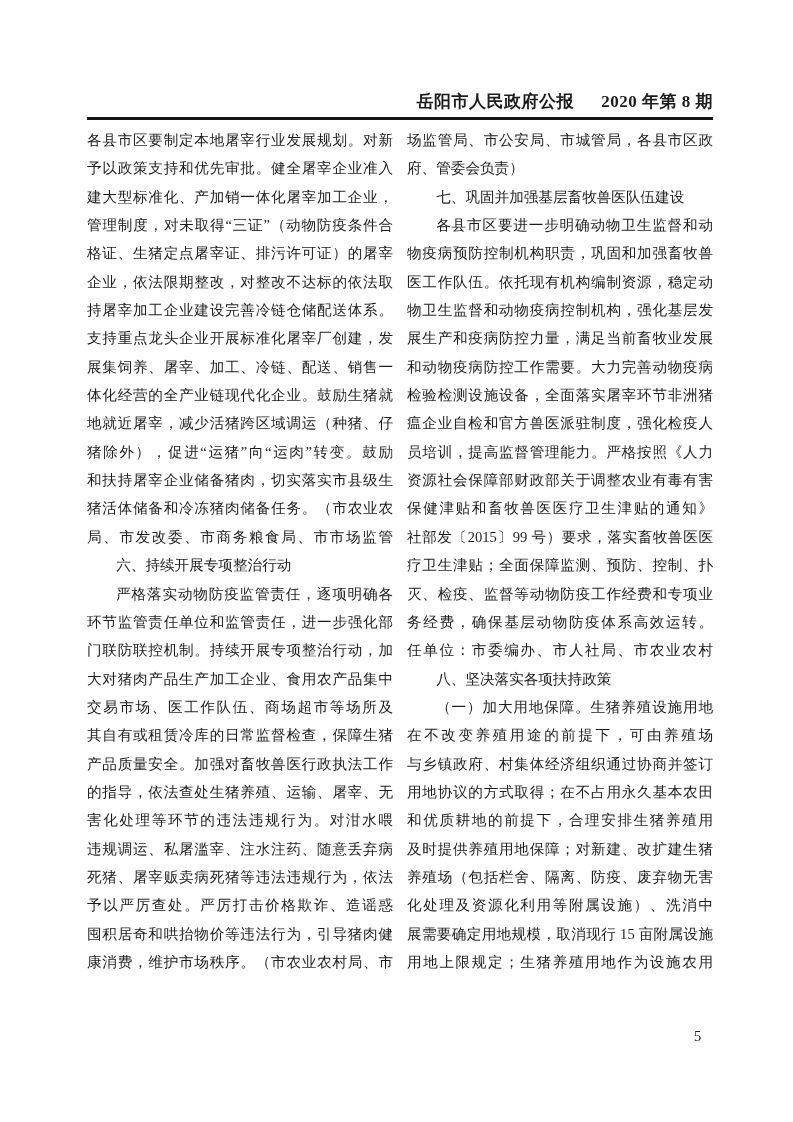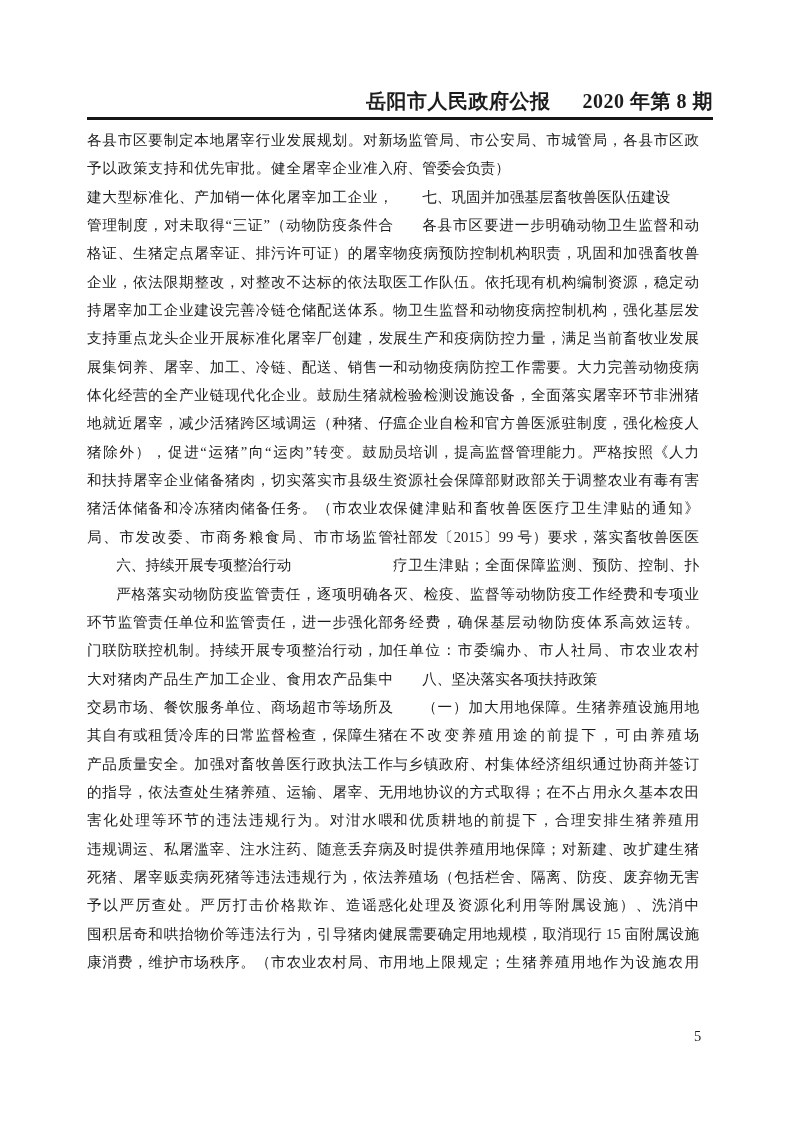--- a/index.html
+++ b/index.html
@@ -7,38 +7,39 @@
     position:relative;
     width:793px;height:1122px;
     background:#ffffff;
     overflow:hidden;
     font-family:"Liberation Serif","DejaVu Serif",serif;
     color:#1c1c1c;
   }
   .header{
     position:absolute;
     top:91px;right:80px;
-    font-size:20px;line-height:21px;
+    font-size:17px;line-height:21px;
     font-weight:bold;
     text-align:right;
     white-space:nowrap;
     letter-spacing:0.5px;
   }
   .header .issue{margin-left:1.6em;}
   .rule{
     position:absolute;
     left:87px;top:117px;
     width:626px;height:2.5px;
     background:#161616;
   }
   .columns{
     position:absolute;
     left:87px;top:126px;
     width:626px;
     display:flex;
+    gap:14px;
   }
   .col{
     width:306px;
     font-size:14.6px;
     line-height:28.35px;
   }
   .line{
     text-align:justify;
     text-align-last:justify;
     height:28.35px;
@@ -80,21 +81,21 @@
         <div class="line">地就近屠宰，减少活猪跨区域调运（种猪、仔</div>
         <div class="line">猪除外），促进“运猪”向“运肉”转变。鼓励</div>
         <div class="line">和扶持屠宰企业储备猪肉，切实落实市县级生</div>
         <div class="line">猪活体储备和冷冻猪肉储备任务。（市农业农村</div>
         <div class="line">局、市发改委、市商务粮食局、市市场监管局、</div>
         <div class="line indent end">六、持续开展专项整治行动</div>
         <div class="line indent">严格落实动物防疫监管责任，逐项明确各</div>
         <div class="line">环节监管责任单位和监管责任，进一步强化部</div>
         <div class="line">门联防联控机制。持续开展专项整治行动，加</div>
         <div class="line">大对猪肉产品生产加工企业、食用农产品集中</div>
-        <div class="line">交易市场、餐饮服务单位、商场超市等场所及</div>
+        <div class="line">交易市场、医工作队伍、商场超市等场所及</div>
         <div class="line">其自有或租赁冷库的日常监督检查，保障生猪</div>
         <div class="line">产品质量安全。加强对畜牧兽医行政执法工作</div>
         <div class="line">的指导，依法查处生猪养殖、运输、屠宰、无</div>
         <div class="line">害化处理等环节的违法违规行为。对泔水喂猪、</div>
         <div class="line">违规调运、私屠滥宰、注水注药、随意丢弃病</div>
         <div class="line">死猪、屠宰贩卖病死猪等违法违规行为，依法</div>
         <div class="line">予以严厉查处。严厉打击价格欺诈、造谣惑众、</div>
         <div class="line">囤积居奇和哄抬物价等违法行为，引导猪肉健</div>
         <div class="line">康消费，维护市场秩序。（市农业农村局、市市</div>
       </div>

